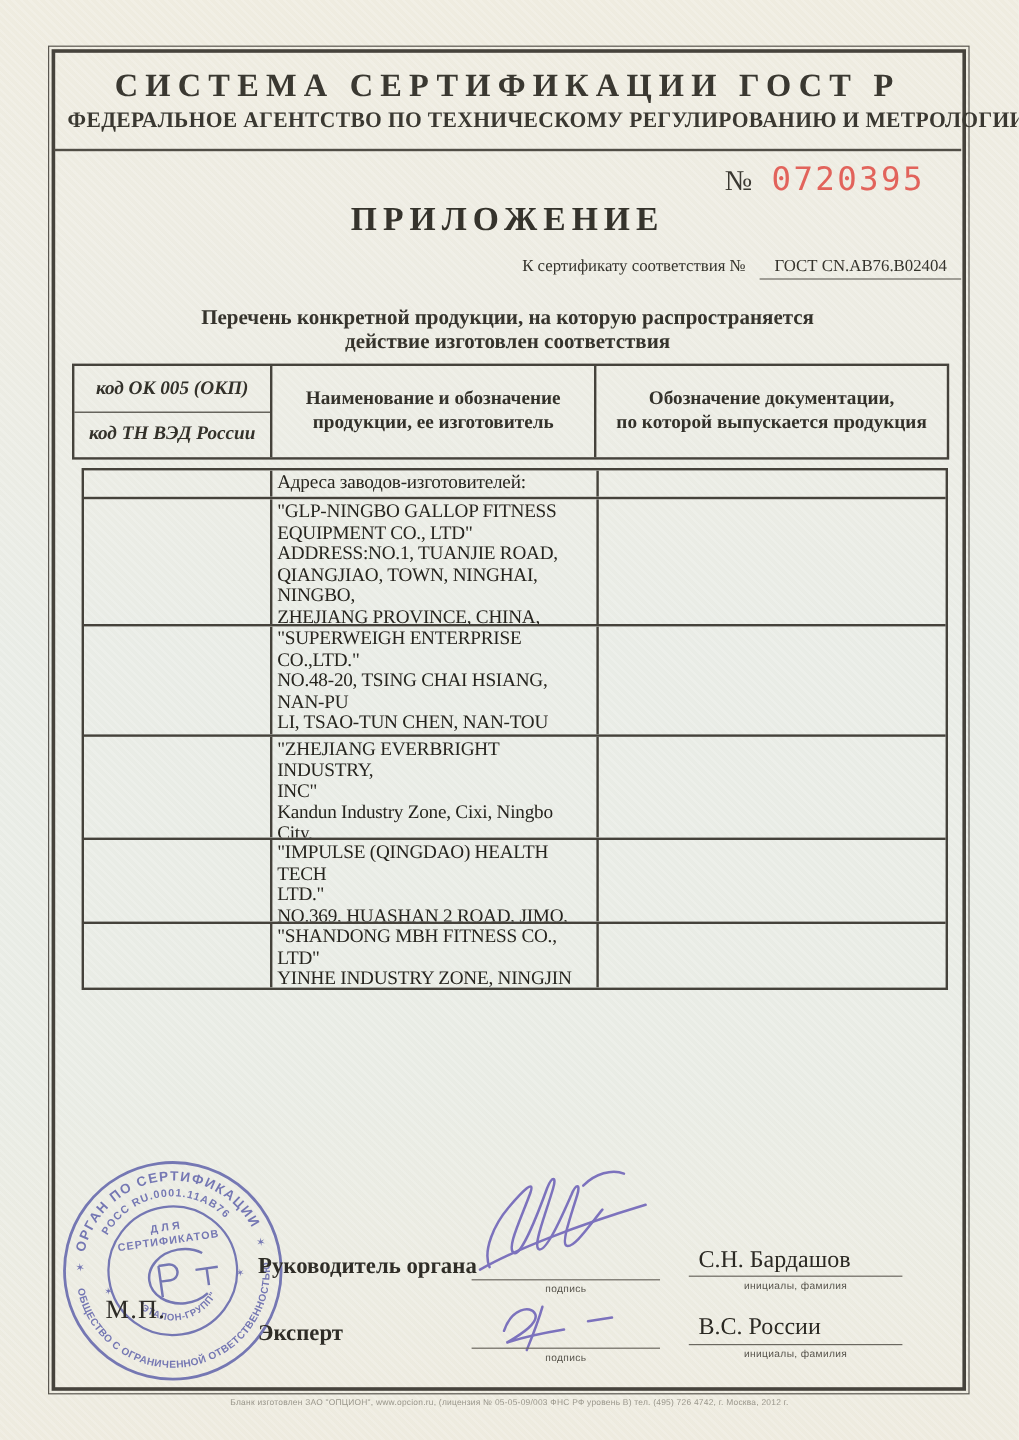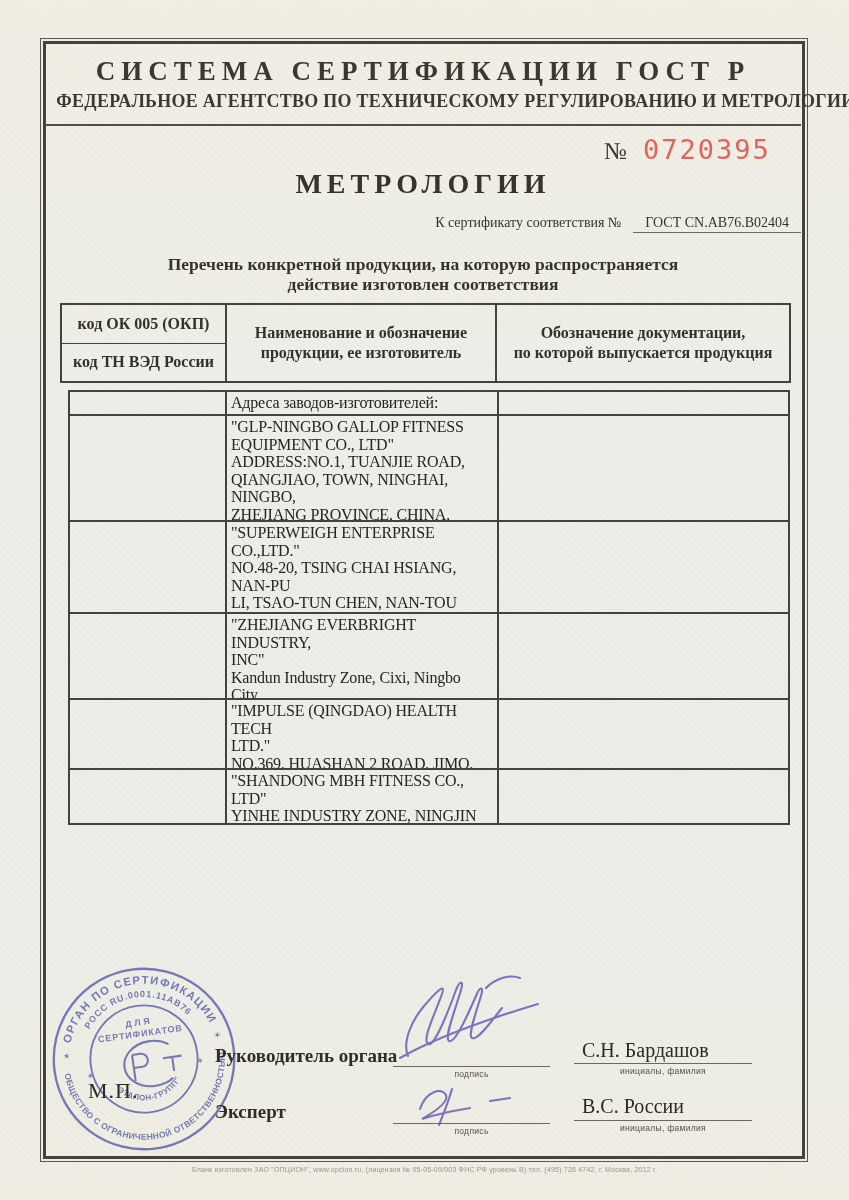--- a/index.html
+++ b/index.html
@@ -58,21 +58,21 @@
     left:45px;top:254px;width:756px;text-align:center;
     font-size:17.5px;font-weight:bold;line-height:20px;color:#35332c;
   }
 
   
   .thead{
     left:60px;top:303px;width:731px;height:80px;
     border:2px solid #45423b;box-sizing:border-box;display:flex;
     font-size:16px;font-weight:bold;color:#33312a;
   }
-  .thead .c1{width:165px;border-right:2px solid #45423b;box-sizing:border-box;display:flex;flex-direction:column;}
+  .thead .c1{width:165px;border-right:2px solid #45423b;box-sizing:border-box;display:flex;flex-direction:column;font-style:italic;}
   .thead .c1 .c1a,.thead .c1 .c1b{flex:1;display:flex;align-items:center;justify-content:center;padding:0 4px;}
   .thead .c1 .c1a{border-bottom:1.5px solid #45423b;}
   .thead .c2{width:270px;border-right:2px solid #45423b;box-sizing:border-box;display:flex;align-items:center;justify-content:center;line-height:20px;}
   .thead .c3{flex:1;display:flex;align-items:center;justify-content:center;line-height:20px;}
 
   
   .tbody{
     left:68px;top:390px;width:722px;height:435px;
     border:2px solid #45423b;box-sizing:border-box;
     display:flex;flex-direction:column;
@@ -134,21 +134,21 @@
 
   <div class="abs header-title">СИСТЕМА СЕРТИФИКАЦИИ ГОСТ Р</div>
   <div class="abs header-agency">ФЕДЕРАЛЬНОЕ АГЕНТСТВО ПО ТЕХНИЧЕСКОМУ РЕГУЛИРОВАНИЮ И МЕТРОЛОГИИ</div>
   <div class="abs header-rule"></div>
 
   <div class="abs form-number">
     <span class="no-sign">№</span>
     <span class="no-digits">0720395</span>
   </div>
 
-  <div class="abs doc-title">МЕТРОЛОГИИ</div>
+  <div class="abs doc-title">ПРИЛОЖЕНИЕ</div>
 
   <div class="abs cert-line">
     <span>К сертификату соответствия №</span>
     <span class="cert-value">ГОСТ CN.AB76.B02404</span>
   </div>
 
   <div class="abs subtitle preline">Перечень конкретной продукции,  на которую распространяется
 действие изготовлен соответствия</div>
 
   <div class="abs thead">

